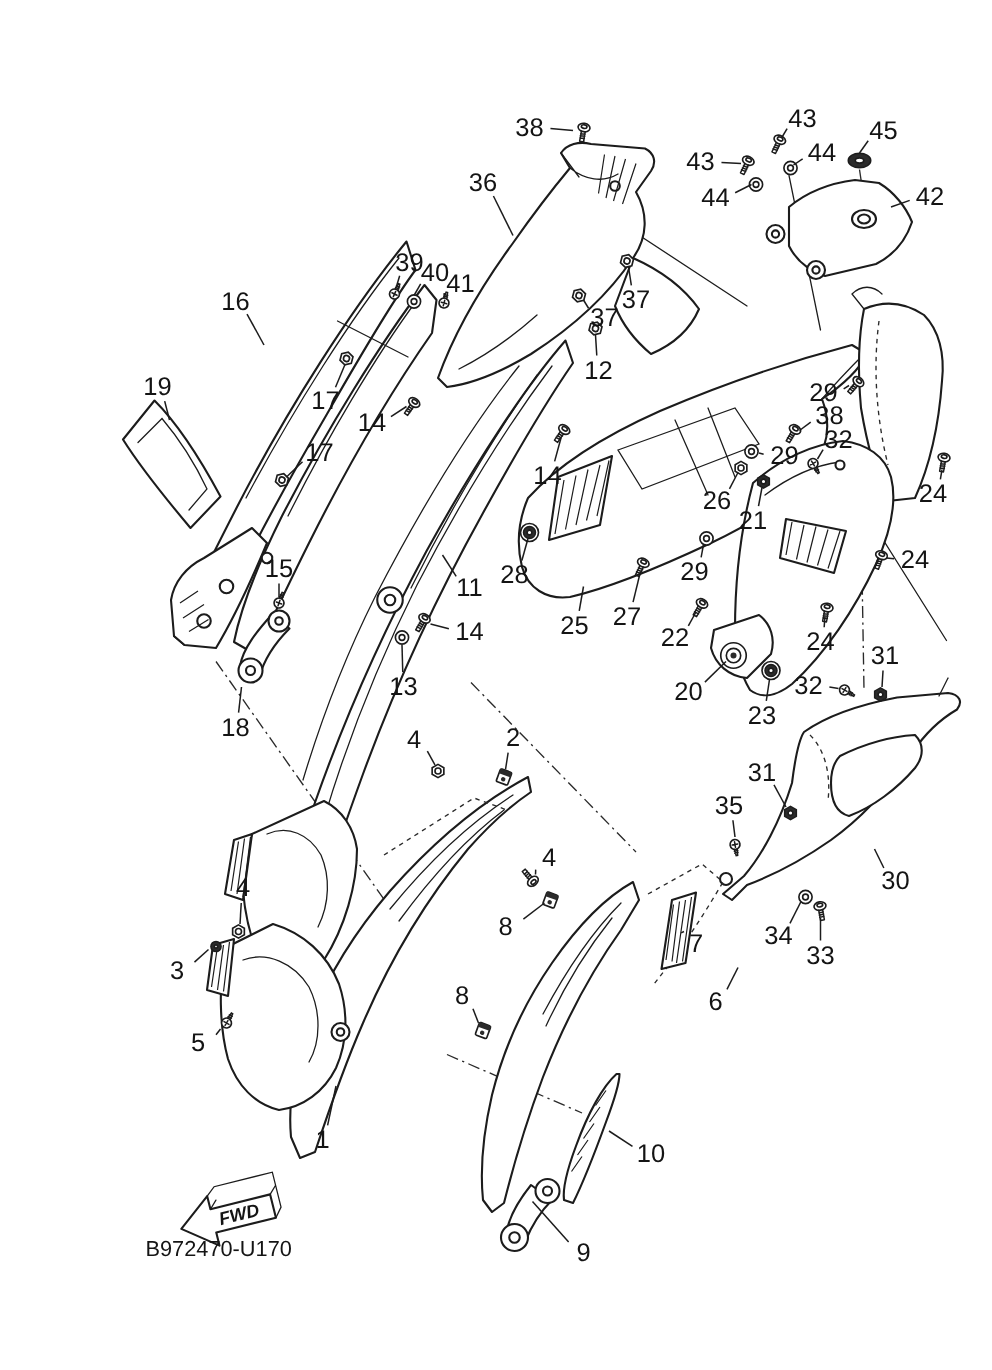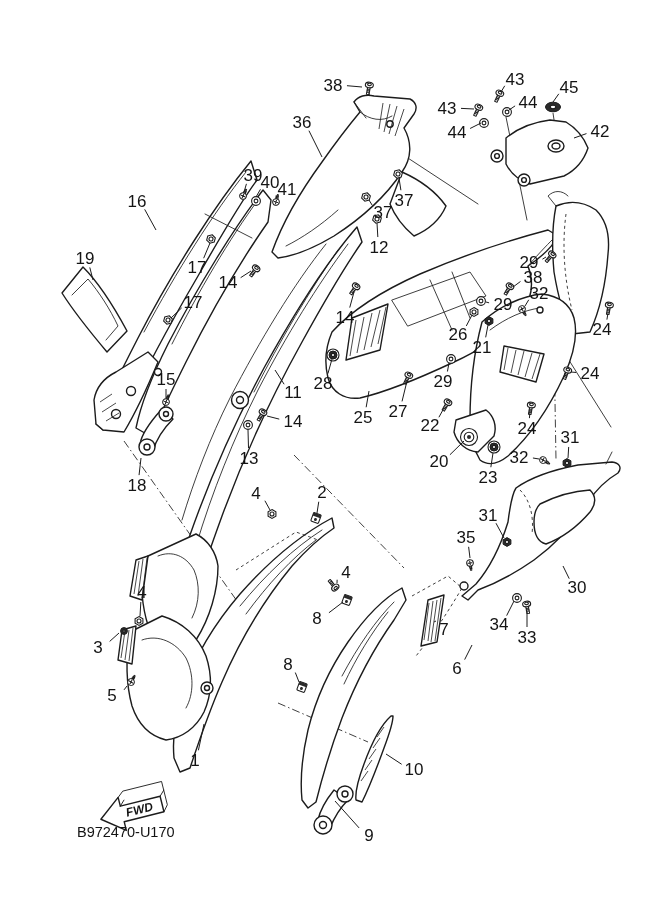--- a/index.html
+++ b/index.html
@@ -1,17 +1,17 @@
 <!DOCTYPE html>
 <html><head>
 <meta charset="utf-8">
 <style>
   html,body{margin:0;padding:0;background:#ffffff;}
   #stage{position:relative;width:624px;height:913px;background:#ffffff;overflow:hidden;
-         font-family:"Liberation Sans",sans-serif;}
+         font-family:"Liberation Sans",sans-serif;margin-left:20px;}
   svg{display:block;}
   .part{fill:#ffffff;stroke:#1c1c1c;stroke-width:1.4;stroke-linejoin:round;stroke-linecap:round;}
   .thin{fill:none;stroke:#1c1c1c;stroke-width:0.85;stroke-linecap:round;}
   .hatch{stroke:#1c1c1c;stroke-width:0.8;}
   .leader{stroke:#1c1c1c;stroke-width:1;}
   .dashdot{fill:none;stroke:#2a2a2a;stroke-width:0.9;stroke-dasharray:8 3 1.5 3;}
   .ghost{fill:none;stroke:#2a2a2a;stroke-width:0.9;stroke-dasharray:3 3;}
   .callout{font-family:"Liberation Sans",sans-serif;font-size:17px;fill:#141414;cursor:pointer;}
   .codetext{font-family:"Liberation Sans",sans-serif;font-size:14.5px;fill:#141414;}
   .fwdtext{font-family:"Liberation Sans",sans-serif;font-size:12px;font-weight:bold;font-style:italic;fill:#141414;}

